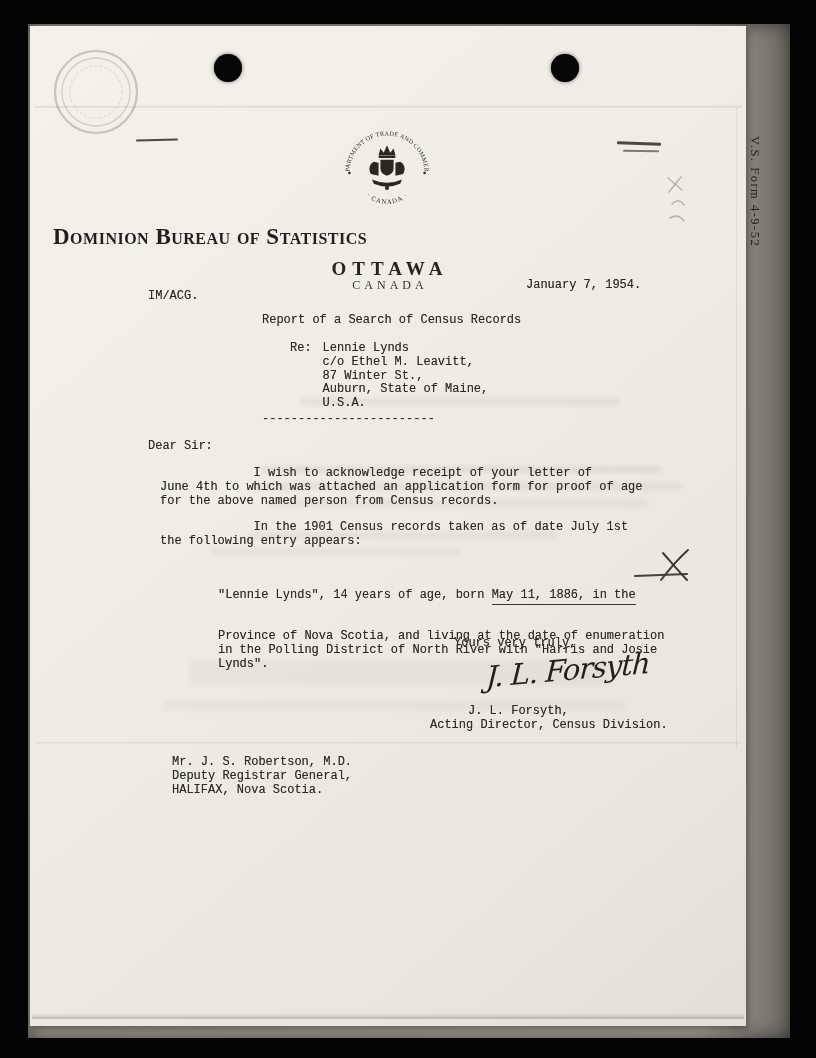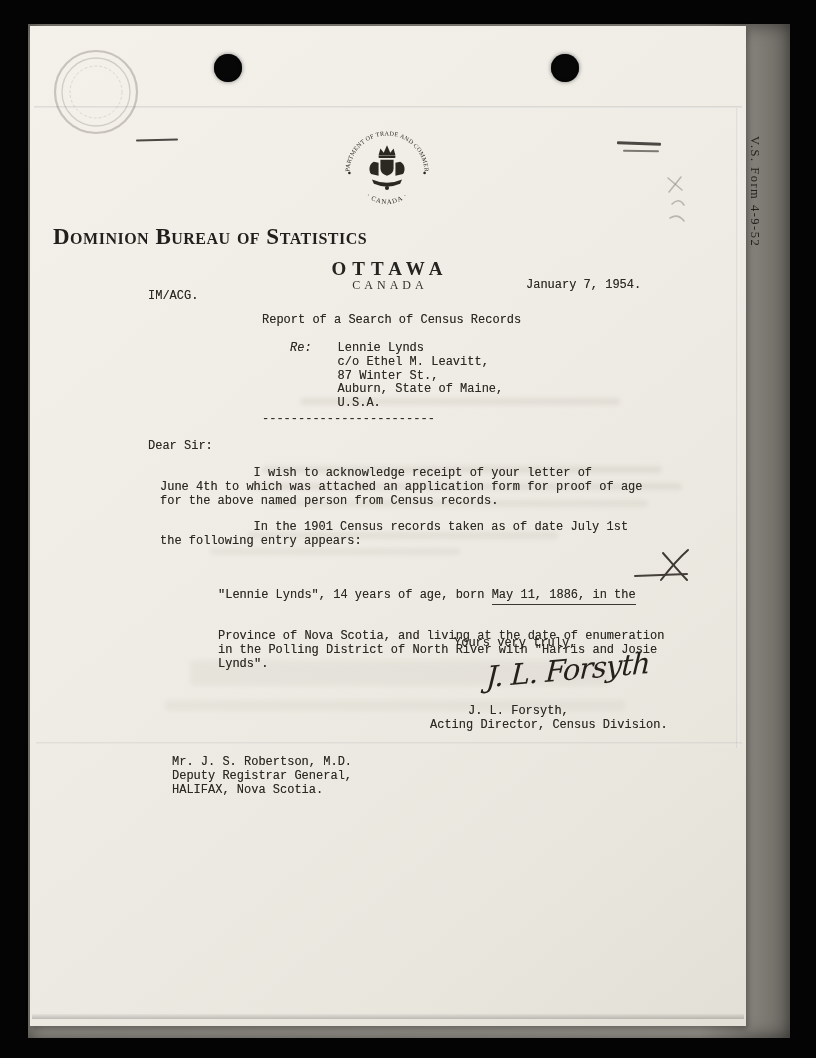--- a/index.html
+++ b/index.html
@@ -37,21 +37,21 @@
   .crest { position:absolute; left:304px; top:22px; }
   .bureau { position:absolute; left:17px; right:0; top:120px; text-align:left;
             font-family:"Liberation Serif", serif; font-variant:small-caps; font-weight:bold;
             font-size:23px; letter-spacing:0.5px; color:#211f1b; }
   .city { position:absolute; left:0; right:0; top:154px; text-align:center;
           font-family:"Liberation Serif", serif; font-weight:bold; font-size:19px;
           letter-spacing:6px; color:#26241f; }
   .country { position:absolute; left:0; right:0; top:174px; text-align:center;
              font-family:"Liberation Serif", serif; font-size:12px; letter-spacing:4px; color:#33302a; }
   .re-row { display:flex; }
-  .re-label { margin-right:26px;font-style:italic; }
+  .re-label { margin-right:11px; }
   .underlined { border-bottom:1.4px solid #3b372f; padding-bottom:2px; }
   .underline-ext { position:absolute; left:598px; top:470px; width:54px; height:2px;
                    background:#45413a; transform:rotate(-2deg); border-radius:2px; }
   .xmark { position:absolute; left:620px; top:443px; }
   .signature { position:absolute; left:450px; top:549px; font-family:"DejaVu Serif", serif;
                font-style:italic; font-size:29px; color:#24211b;
                transform:rotate(-5deg) skewX(-8deg); letter-spacing:-1px; }
   .pencil { position:absolute; left:660px; top:174px; opacity:.55; }
   .bleed div { position:absolute; background:#7b7463; filter:blur(2px); border-radius:4px; }
 </style>

